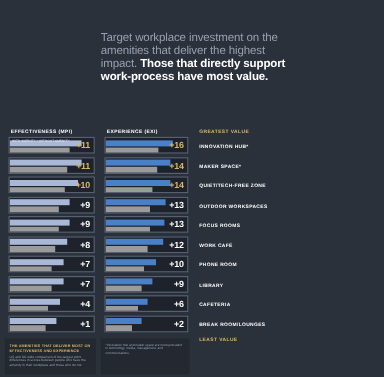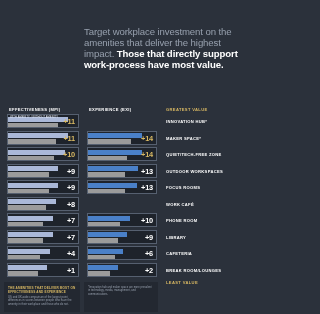--- a/index.html
+++ b/index.html
@@ -154,20 +154,27 @@
 <div id="chart">
     <div class="row" style="top: 0px;">
       <div class="panel eff">
         <div class="barwrap">
           <div class="bar top" style="width: 86%;"></div>
           <div class="bar bot" style="width: 72%;"></div>
           <div class="bar-caption">WITH AMENITY / WITHOUT AMENITY</div>
         </div>
         <div class="val gold">+11</div>
       </div>
+      <div class="panel exp">
+        <div class="barwrap">
+          <div class="bar top" style="width: 82%;"></div>
+          <div class="bar bot" style="width: 65%;"></div>
+        </div>
+        <div class="val gold">+16</div>
+      </div>
     </div>
     <div class="row" style="top: 16.5px;">
       <div class="panel eff">
         <div class="barwrap">
           <div class="bar top" style="width: 86%;"></div>
           <div class="bar bot" style="width: 69%;"></div>
         </div>
         <div class="val gold">+11</div>
       </div>
       <div class="panel exp">
@@ -226,20 +233,27 @@
         <div class="val">+13</div>
       </div>
     </div>
     <div class="row" style="top: 82.5px;">
       <div class="panel eff">
         <div class="barwrap">
           <div class="bar top" style="width: 68%;"></div>
           <div class="bar bot" style="width: 54%;"></div>
         </div>
         <div class="val">+8</div>
+      </div>
+      <div class="panel exp">
+        <div class="barwrap">
+          <div class="bar top" style="width: 70%;"></div>
+          <div class="bar bot" style="width: 52%;"></div>
+        </div>
+        <div class="val">+12</div>
       </div>
     </div>
     <div class="row" style="top: 99px;">
       <div class="panel eff">
         <div class="barwrap">
           <div class="bar top" style="width: 64%;"></div>
           <div class="bar bot" style="width: 50%;"></div>
         </div>
         <div class="val">+7</div>
       </div>

